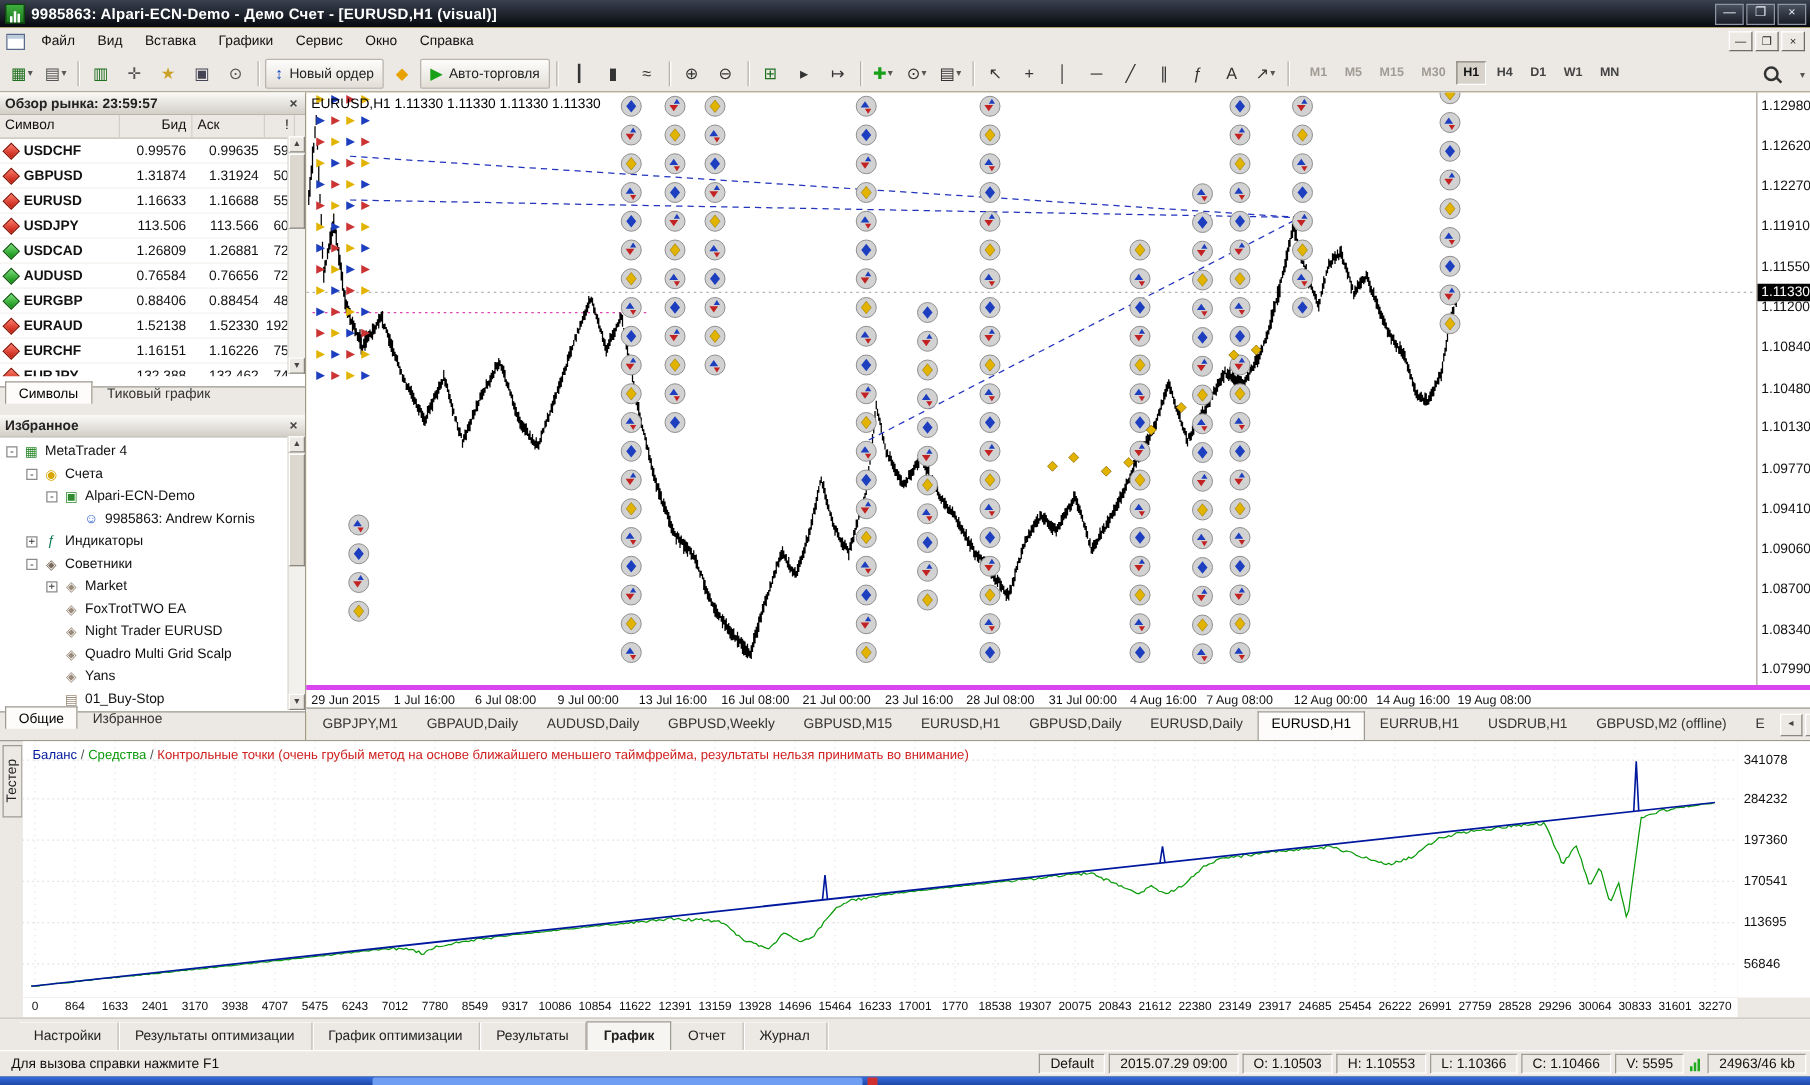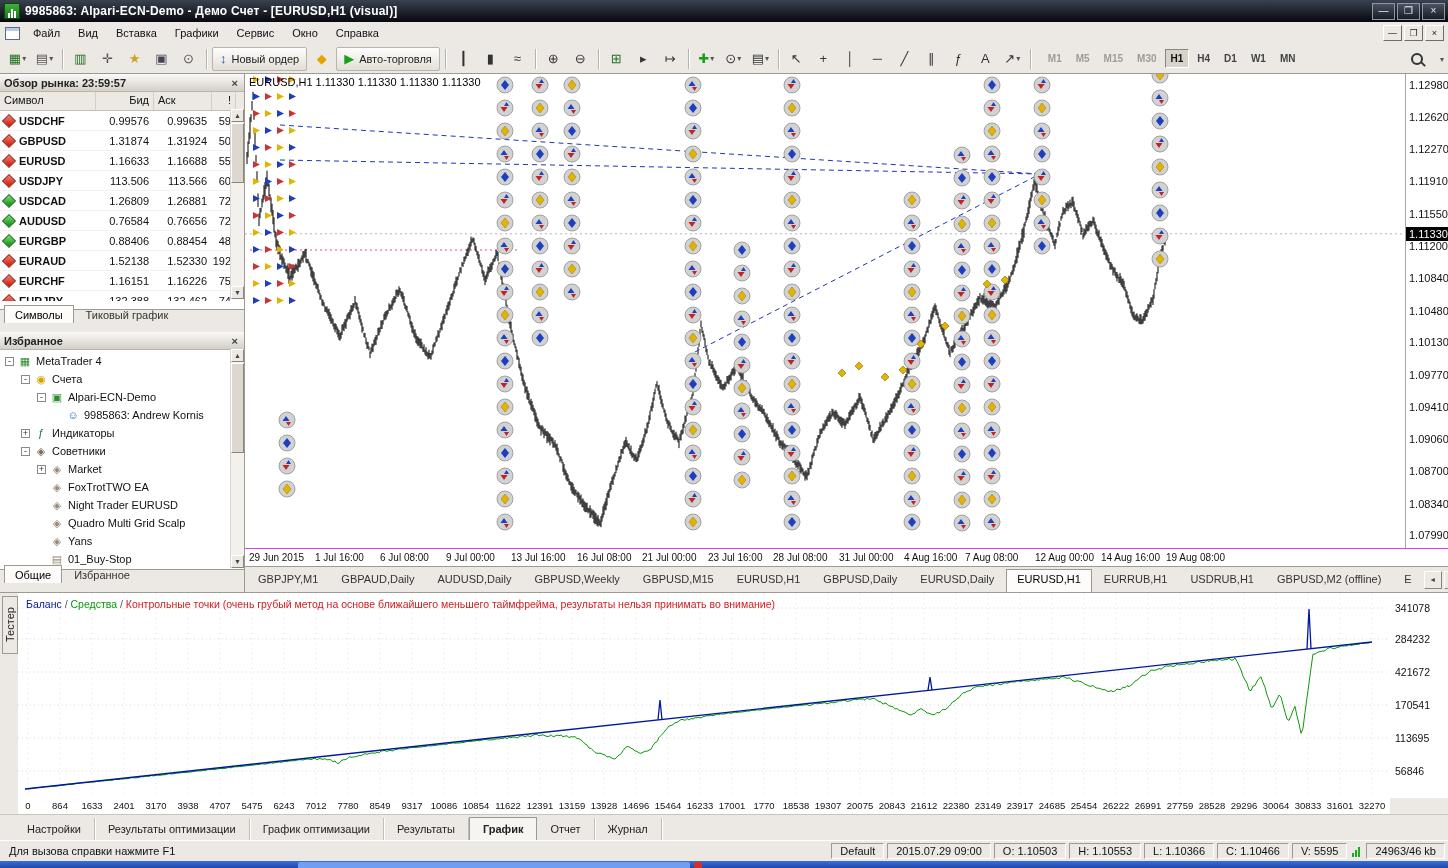--- a/index.html
+++ b/index.html
@@ -80,21 +80,21 @@
   .ticon{width:14px;height:13px;display:flex;align-items:center;justify-content:center;font-size:11px;
     margin-right:4px;flex:0 0 auto;}
   
   #chart-plot{position:absolute;left:245px;top:74px;width:1160px;height:474px;background:#fff;}
   #chart-plot svg{position:absolute;left:0;top:0;}
   #price-scale{position:absolute;left:1405px;top:74px;width:43px;height:474px;background:#fff;
     border-left:1px solid #aaa69e;}
   .plabel{position:absolute;left:3px;font-size:11px;}
   .ptag{position:absolute;left:0;width:42px;background:#000;color:#fff;font-size:11px;padding:1px 0 1px 3px;}
   #date-axis{position:absolute;left:245px;top:548px;width:1203px;height:18px;background:#fff;
-    border-top:1px solid #d946ef;}
+    border-top:4px solid #d946ef;}
   .dlabel{position:absolute;top:3px;font-size:10px;white-space:nowrap;}
   #chart-tabs{position:absolute;left:245px;top:566px;width:1203px;height:26px;background:#ece9e4;
     border-top:1px solid #9d9a92;display:flex;align-items:stretch;padding:2px 2px 0 2px;gap:1px;box-sizing:border-box;}
   .ctab-scroll{margin-left:auto;display:flex;gap:2px;align-items:center;padding-bottom:2px;}
   .ctab-btn{width:16px;height:16px;background:#ece9e4;border:1px solid;border-color:#fff #8a867e #8a867e #fff;
     font-size:7px;display:flex;align-items:center;justify-content:center;color:#444;}
   
   #tester{position:absolute;left:0;top:592px;width:1448px;height:248px;background:#ece9e4;
     border-top:1px solid #9d9a92;}
   .side-strip{position:absolute;left:0;top:0;width:18px;height:248px;border-right:1px solid #c9c5bd;}
@@ -1090,21 +1090,21 @@
           <path d="M7 195.7 L9 195.8 L11 195.8 L13 195.8 L15 195.1 L17 194.9 L19 194.6 L21 194.6 L23 194.3 L25 194.0 L27 193.5 L29 193.6 L31 193.7 L33 193.2 L35 193.2 L37 193.2 L39 192.9 L41 192.8 L43 192.0 L45 192.3 L47 191.9 L49 191.3 L51 191.1 L53 191.3 L55 191.3 L57 190.6 L59 190.3 L61 190.1 L63 189.8 L65 189.6 L67 189.6 L69 189.4 L71 189.4 L73 188.8 L75 189.0 L77 188.9 L79 188.2 L81 188.3 L83 187.9 L85 187.8 L87 187.6 L89 187.8 L91 187.0 L93 187.3 L95 187.1 L97 186.4 L99 186.4 L101 186.6 L103 185.8 L105 186.1 L107 185.7 L109 185.8 L111 185.3 L113 184.6 L115 184.7 L117 184.9 L119 184.8 L121 184.4 L123 183.6 L125 183.9 L127 183.3 L129 183.1 L131 183.4 L133 182.5 L135 182.9 L137 182.7 L139 182.0 L141 182.3 L143 182.2 L145 181.8 L147 181.8 L149 181.2 L151 180.6 L153 181.0 L155 180.9 L157 180.4 L159 180.1 L161 180.0 L163 179.8 L165 179.5 L167 179.6 L169 179.3 L171 179.1 L173 179.0 L175 178.6 L177 178.2 L179 178.0 L181 177.9 L183 178.0 L185 177.2 L187 177.5 L189 176.8 L191 176.6 L193 176.3 L195 176.6 L197 176.5 L199 176.0 L201 175.6 L203 175.5 L205 175.5 L207 175.5 L209 174.9 L211 174.5 L213 174.8 L215 174.1 L217 173.8 L219 173.8 L221 173.6 L223 173.6 L225 173.2 L227 173.0 L229 172.7 L231 172.6 L233 172.3 L235 172.2 L237 171.8 L239 171.6 L241 171.6 L243 170.9 L245 170.9 L247 171.2 L249 170.7 L251 170.2 L253 169.8 L255 170.3 L257 169.6 L259 169.4 L261 168.9 L263 169.4 L265 168.8 L267 168.4 L269 168.5 L271 168.0 L273 167.8 L275 167.7 L277 167.8 L279 167.1 L281 166.8 L283 166.7 L285 167.0 L287 166.3 L289 166.1 L291 166.1 L293 166.6 L295 165.7 L297 165.0 L299 166.9 L301 165.6 L303 165.9 L305 166.4 L307 165.6 L309 166.9 L311 166.6 L313 166.8 L315 168.9 L317 167.9 L319 170.4 L321 170.3 L323 167.9 L325 166.8 L327 166.7 L329 165.8 L331 163.8 L333 164.2 L335 164.1 L337 163.8 L339 163.3 L341 162.6 L343 162.6 L345 161.6 L347 160.6 L349 161.3 L351 160.5 L353 160.1 L355 159.9 L357 160.3 L359 159.2 L361 159.9 L363 158.0 L365 157.7 L367 157.5 L369 158.5 L371 157.4 L373 157.6 L375 158.0 L377 156.5 L379 156.4 L381 155.8 L383 155.8 L385 156.0 L387 155.9 L389 155.6 L391 154.9 L393 154.6 L395 154.4 L397 154.5 L399 154.4 L401 154.2 L403 153.9 L405 153.6 L407 153.6 L409 153.1 L411 152.7 L413 153.0 L415 152.6 L417 152.5 L419 152.2 L421 151.7 L423 151.8 L425 151.2 L427 151.4 L429 151.2 L431 150.4 L433 150.3 L435 149.9 L437 150.2 L439 150.0 L441 150.0 L443 149.7 L445 149.6 L447 149.2 L449 148.4 L451 148.6 L453 148.5 L455 148.1 L457 148.0 L459 147.4 L461 147.8 L463 147.3 L465 146.9 L467 146.4 L469 146.7 L471 147.0 L473 146.8 L475 146.8 L477 146.2 L479 145.7 L481 146.1 L483 145.3 L485 145.7 L487 144.5 L489 145.7 L491 144.0 L493 144.7 L495 144.1 L497 144.2 L499 144.9 L501 143.9 L503 142.9 L505 142.7 L507 143.9 L509 142.7 L511 143.1 L513 143.5 L515 142.2 L517 141.4 L519 141.2 L521 142.9 L523 142.2 L525 141.8 L527 142.8 L529 143.4 L531 143.4 L533 141.7 L535 143.8 L537 143.1 L539 142.0 L541 142.6 L543 142.0 L545 143.7 L547 143.1 L549 142.8 L551 144.6 L553 143.7 L555 143.9 L557 143.6 L559 145.5 L561 145.8 L563 146.9 L565 148.7 L567 150.9 L569 152.1 L571 155.1 L573 155.3 L575 157.3 L577 159.4 L579 160.4 L581 160.2 L583 160.3 L585 161.5 L587 161.9 L589 164.0 L591 163.5 L593 164.7 L595 165.5 L597 166.1 L599 163.9 L601 162.1 L603 160.9 L605 157.7 L607 155.0 L609 153.5 L611 153.9 L613 155.1 L615 156.2 L617 157.9 L619 158.4 L621 160.0 L623 160.3 L625 159.3 L627 158.1 L629 158.3 L631 157.1 L633 156.3 L635 152.6 L637 149.7 L639 148.6 L641 144.5 L643 142.5 L645 140.3 L647 138.0 L649 135.6 L651 133.0 L653 132.5 L655 131.6 L657 129.8 L659 129.4 L661 128.0 L663 126.5 L665 126.5 L667 127.4 L669 125.5 L671 127.0 L673 125.6 L675 126.0 L677 124.8 L679 124.7 L681 124.2 L683 124.9 L685 123.8 L687 123.1 L689 122.7 L691 122.9 L693 122.2 L695 122.7 L697 122.0 L699 121.0 L701 121.4 L703 120.9 L705 121.2 L707 120.8 L709 120.3 L711 119.9 L713 120.3 L715 119.7 L717 119.1 L719 119.5 L721 119.1 L723 119.1 L725 118.8 L727 118.5 L729 118.1 L731 118.1 L733 117.6 L735 117.2 L737 117.3 L739 116.7 L741 117.0 L743 117.0 L745 116.3 L747 116.2 L749 116.0 L751 116.0 L753 115.4 L755 115.1 L757 115.2 L759 114.7 L761 115.0 L763 114.4 L765 114.1 L767 114.0 L769 114.2 L771 113.8 L773 113.5 L775 113.2 L777 112.6 L779 112.8 L781 112.2 L783 112.4 L785 112.1 L787 111.8 L789 111.6 L791 112.5 L793 112.2 L795 111.4 L797 110.1 L799 110.9 L801 110.4 L803 110.5 L805 110.0 L807 109.7 L809 110.8 L811 110.4 L813 109.1 L815 109.9 L817 109.3 L819 109.1 L821 107.8 L823 108.1 L825 107.3 L827 107.2 L829 108.4 L831 108.1 L833 107.6 L835 106.5 L837 106.2 L839 106.7 L841 106.0 L843 106.2 L845 105.8 L847 107.2 L849 105.1 L851 106.3 L853 106.0 L855 105.4 L857 105.6 L859 107.5 L861 108.5 L863 108.9 L865 111.1 L867 110.0 L869 110.8 L871 112.9 L873 113.3 L875 113.7 L877 115.9 L879 115.6 L881 117.2 L883 117.8 L885 118.5 L887 119.1 L889 120.3 L891 121.5 L893 122.1 L895 120.7 L897 120.3 L899 117.6 L901 116.8 L903 115.5 L905 117.0 L907 118.0 L909 120.0 L911 120.2 L913 121.1 L915 121.8 L917 121.5 L919 119.3 L921 120.0 L923 118.3 L925 116.2 L927 116.7 L929 115.3 L931 113.4 L933 111.2 L935 108.6 L937 108.0 L939 105.6 L941 104.6 L943 101.9 L945 99.7 L947 99.7 L949 98.3 L951 97.8 L953 97.1 L955 95.0 L957 94.1 L959 93.5 L961 93.3 L963 93.1 L965 93.5 L967 92.2 L969 92.9 L971 91.7 L973 91.8 L975 93.0 L977 90.7 L979 90.4 L981 91.4 L983 91.8 L985 90.5 L987 89.6 L989 90.3 L991 89.5 L993 88.8 L995 89.0 L997 89.0 L999 87.7 L1001 87.9 L1003 88.9 L1005 87.4 L1007 87.9 L1009 87.9 L1011 88.3 L1013 87.0 L1015 87.1 L1017 87.6 L1019 86.6 L1021 87.3 L1023 85.6 L1025 86.3 L1027 85.8 L1029 86.2 L1031 85.2 L1033 85.9 L1035 85.8 L1037 85.5 L1039 84.9 L1041 85.9 L1043 83.9 L1045 83.6 L1047 84.4 L1049 85.3 L1051 84.9 L1053 86.2 L1055 87.9 L1057 88.5 L1059 87.8 L1061 88.2 L1063 88.6 L1065 89.8 L1067 91.3 L1069 92.0 L1071 93.0 L1073 93.3 L1075 92.5 L1077 94.2 L1079 95.2 L1081 95.2 L1083 95.9 L1085 96.8 L1087 96.6 L1089 98.1 L1091 98.6 L1093 97.5 L1095 98.8 L1097 98.0 L1099 96.0 L1101 96.5 L1103 96.4 L1105 94.1 L1107 94.8 L1109 92.6 L1111 93.7 L1113 92.3 L1115 90.7 L1117 88.1 L1119 87.1 L1121 85.4 L1123 83.5 L1125 82.2 L1127 82.4 L1129 81.0 L1131 79.2 L1133 77.1 L1135 77.1 L1137 77.3 L1139 76.7 L1141 75.5 L1143 76.3 L1145 74.7 L1147 73.2 L1149 72.9 L1151 73.2 L1153 72.6 L1155 73.6 L1157 72.8 L1159 71.1 L1161 72.1 L1163 71.4 L1165 71.3 L1167 71.2 L1169 70.4 L1171 71.3 L1173 70.9 L1175 71.0 L1177 69.9 L1179 68.9 L1181 68.3 L1183 69.3 L1185 69.4 L1187 69.3 L1189 67.2 L1191 68.6 L1193 66.9 L1195 67.9 L1197 66.9 L1199 68.1 L1201 66.3 L1203 67.0 L1205 67.2 L1207 66.5 L1209 66.6 L1211 65.3 L1213 67.0 L1215 67.1 L1217 65.0 L1219 68.3 L1221 72.5 L1223 77.0 L1225 83.1 L1227 87.0 L1229 90.3 L1231 96.8 L1233 97.7 L1235 93.3 L1237 92.5 L1239 88.2 L1241 85.5 L1243 83.9 L1245 89.5 L1247 94.3 L1249 101.9 L1251 107.0 L1253 114.0 L1255 113.9 L1257 110.0 L1259 106.3 L1261 102.1 L1263 104.1 L1265 111.5 L1267 119.2 L1269 126.0 L1271 127.4 L1273 122.9 L1275 117.5 L1277 113.4 L1279 123.0 L1281 130.9 L1283 140.3 L1285 135.4 L1287 119.4 L1289 104.6 L1291 90.2 L1293 75.1 L1295 61.0 L1297 61.1 L1299 59.6 L1301 58.8 L1303 58.3 L1305 58.1 L1307 57.8 L1309 55.8 L1311 54.9 L1313 54.4 L1315 55.8 L1317 55.5 L1319 54.5 L1321 54.1 L1323 53.0 L1325 53.1 L1327 52.8 L1329 53.1 L1331 51.5 L1333 52.5 L1335 52.0 L1337 51.7 L1339 51.4 L1341 51.1 L1343 50.3 L1345 50.2 L1347 50.1 L1349 50.1 L1351 49.9 L1353 49.2" fill="none" stroke="#0a9a0a" stroke-width="1"></path>
           <line x1="7" y1="196" x2="1354" y2="49" stroke="#00189d" stroke-width="1.4"></line>
           <path d="M640 126.7 L642 107 L644 126.7" fill="none" stroke="#00189d" stroke-width="1.3"></path>
           <path d="M910 97.2 L912 84 L914 97.2" fill="none" stroke="#00189d" stroke-width="1.3"></path>
           <path d="M1289 55.9 L1291 16 L1293 55.9" fill="none" stroke="#00189d" stroke-width="1.3"></path>
         </svg>
     </div>
     <div id="tester-scale">
         <div class="tslabel" style="top:9px">341078</div>
         <div class="tslabel" style="top:40px">284232</div>
-        <div class="tslabel" style="top:73px">421672</div>
+        <div class="tslabel" style="top:73px">197360</div>
         <div class="tslabel" style="top:106px">170541</div>
         <div class="tslabel" style="top:139px">113695</div>
         <div class="tslabel" style="top:172px">56846</div>
       </div>
     <div id="tester-xaxis">
         <span class="txlabel" style="left:10px">0</span>
         <span class="txlabel" style="left:42px">864</span>
         <span class="txlabel" style="left:74px">1633</span>
         <span class="txlabel" style="left:106px">2401</span>
         <span class="txlabel" style="left:138px">3170</span>

